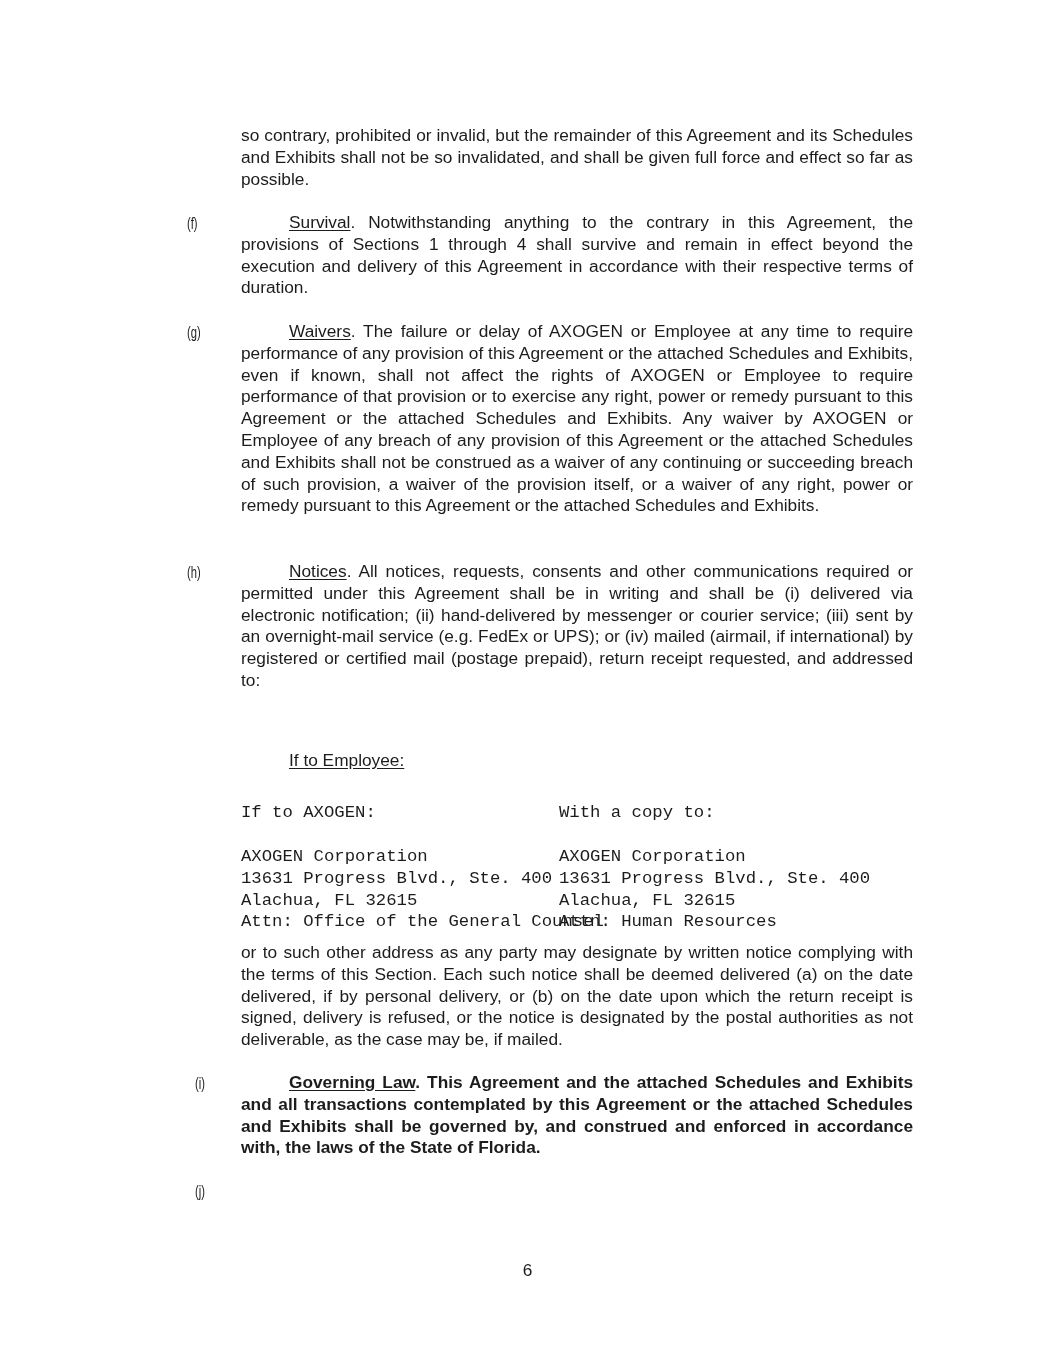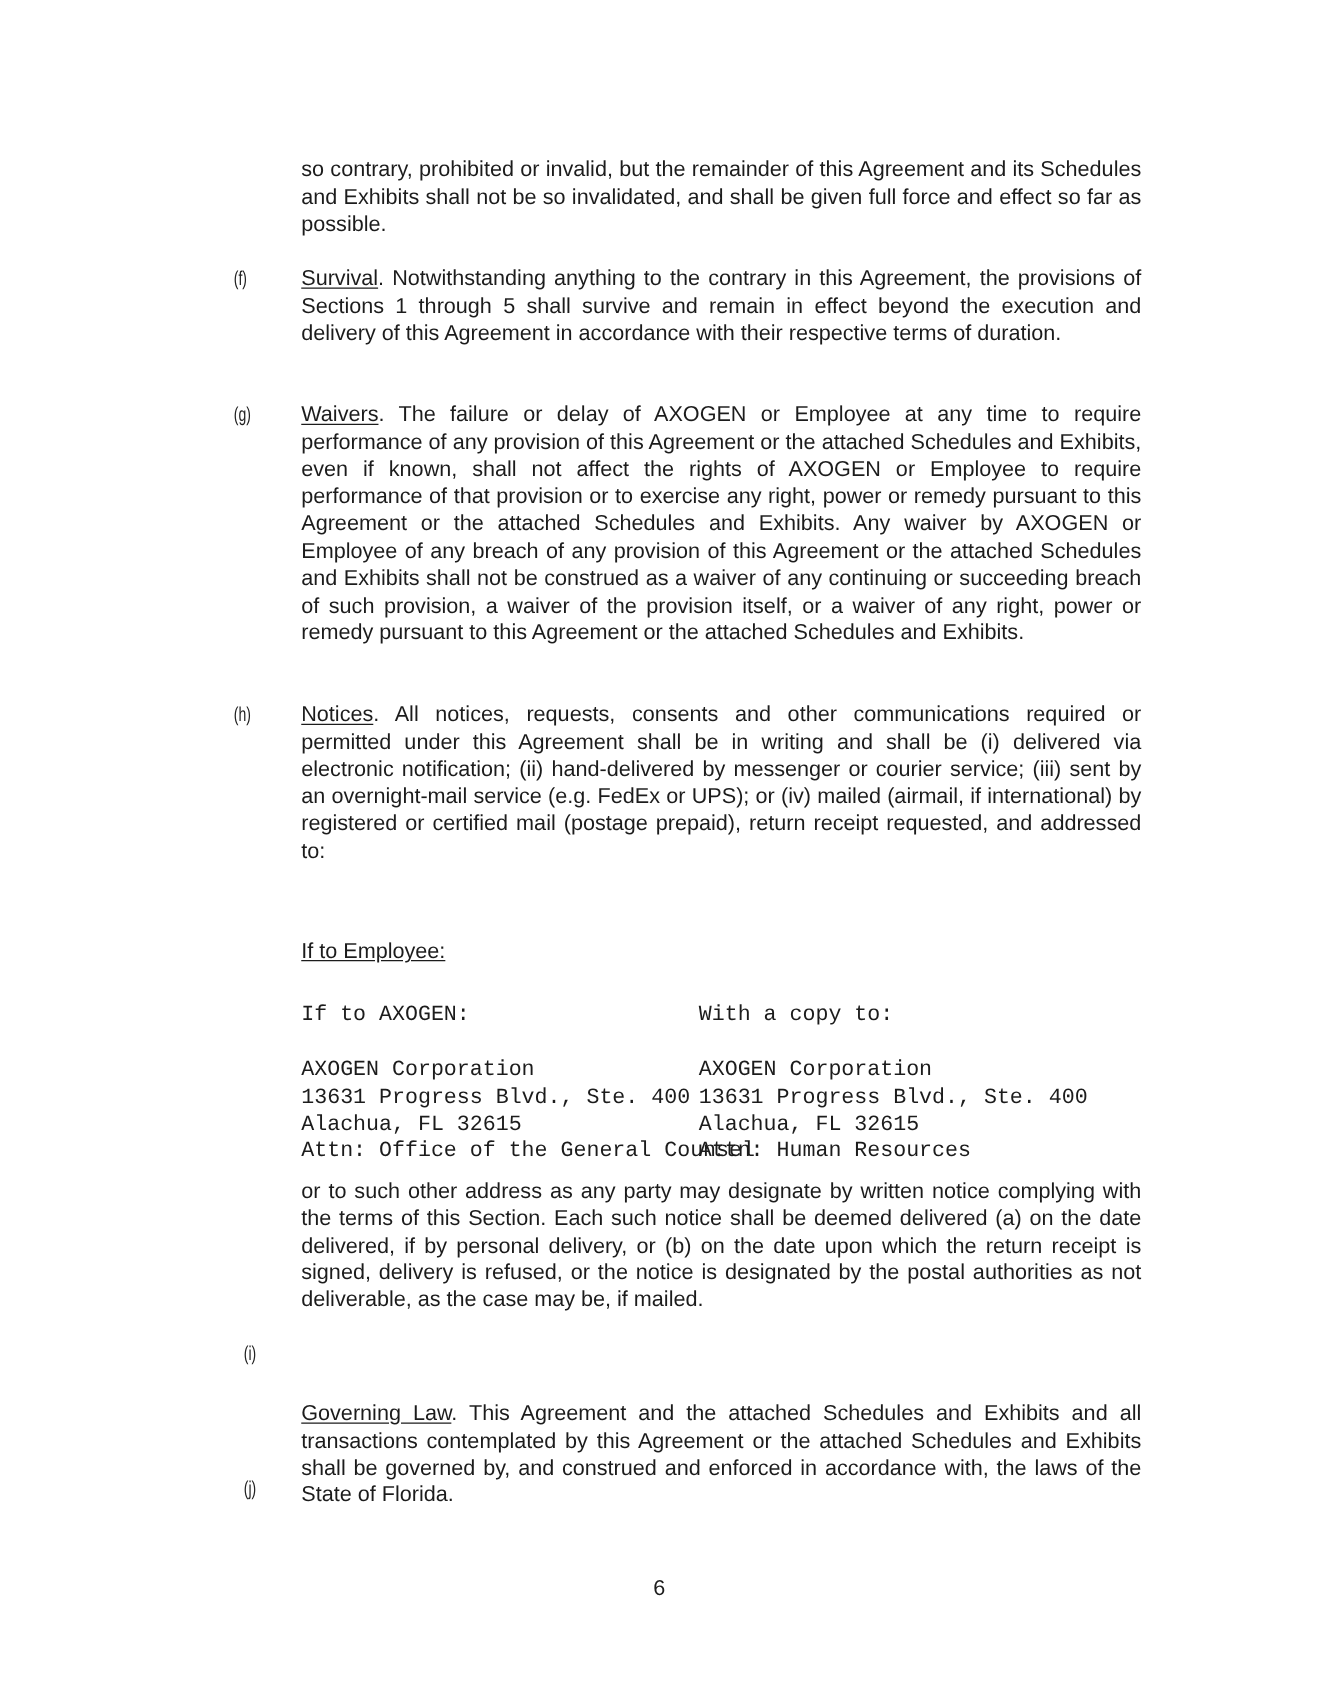--- a/index.html
+++ b/index.html
@@ -7,34 +7,34 @@
     .page {
       position: absolute; left: 0; top: 0; width: 1055px; height: 1074px;
       font-family: "Liberation Sans", sans-serif;
       font-size: 17.3px; line-height: 21.8px; color: #1c1c1c;
     }
     .block { position: absolute; left: 241px; width: 672px; text-align: justify; }
     .label {
       position: absolute; left: 187px; font-size: 16px;
       transform: scaleX(0.7); transform-origin: left top; color: #222;
     }
-    .u { text-decoration: underline; text-underline-offset: 2px; }
+    .u { text-decoration: underline; text-underline-offset: 2px; margin-left: 48px; }
     .col { position: absolute; white-space: nowrap; font-family: Liberation Mono, monospace; }
     .page-num { position: absolute; left: 0; width: 1055px; top: 1260px; text-align: center; }
     p { margin: 0; }
   </style>
 </head>
 <body>
 
 <div class="page">
 
   <p class="block" style="top:125px;">so contrary, prohibited or invalid, but the remainder of this Agreement and its Schedules and Exhibits shall not be so invalidated, and shall be given full force and effect so far as possible.</p>
 
   <span class="label" style="top:213px;">(f)</span>
-  <p class="block" style="top:212px;"><span class="u">Survival</span><span>. Notwithstanding anything to the contrary in this Agreement, the provisions of Sections 1 through 5 shall survive and remain in effect beyond the execution and delivery of this Agreement in accordance with their respective terms of duration.</span></p>
+  <p class="block" style="top:212px;"><span class="u">Survival</span><span>. Notwithstanding anything to the contrary in this Agreement, the provisions of Sections 1 through 4 shall survive and remain in effect beyond the execution and delivery of this Agreement in accordance with their respective terms of duration.</span></p>
 
   <span class="label" style="top:322px;">(g)</span>
   <p class="block" style="top:321px;"><span class="u">Waivers</span><span>. The failure or delay of AXOGEN or Employee at any time to require performance of any provision of this Agreement or the attached Schedules and Exhibits, even if known, shall not affect the rights of AXOGEN or Employee to require performance of that provision or to exercise any right, power or remedy pursuant to this Agreement or the attached Schedules and Exhibits. Any waiver by AXOGEN or Employee of any breach of any provision of this Agreement or the attached Schedules and Exhibits shall not be construed as a waiver of any continuing or succeeding breach of such provision, a waiver of the provision itself, or a waiver of any right, power or remedy pursuant to this Agreement or the attached Schedules and Exhibits.</span></p>
 
   <span class="label" style="top:562px;">(h)</span>
   <p class="block" style="top:561px;"><span class="u">Notices</span><span>. All notices, requests, consents and other communications required or permitted under this Agreement shall be in writing and shall be (i) delivered via electronic notification; (ii) hand-delivered by messenger or courier service; (iii) sent by an overnight-mail service (e.g. FedEx or UPS); or (iv) mailed (airmail, if international) by registered or certified mail (postage prepaid), return receipt requested, and addressed to:</span></p>
 
   <p class="block u" style="top:750px; width:auto;">If to Employee:</p>
 
   <span class="col" style="left:241px; top:802px;">If to AXOGEN:</span>
@@ -49,18 +49,18 @@
   <div class="col" style="left:559px; top:846px;">
     <div>AXOGEN Corporation</div>
     <div>13631 Progress Blvd., Ste. 400</div>
     <div>Alachua, FL 32615</div>
     <div>Attn: Human Resources</div>
   </div>
 
   <p class="block" style="top:942px;">or to such other address as any party may designate by written notice complying with the terms of this Section. Each such notice shall be deemed delivered (a) on the date delivered, if by personal delivery, or (b) on the date upon which the return receipt is signed, delivery is refused, or the notice is designated by the postal authorities as not deliverable, as the case may be, if mailed.</p>
 
   <span class="label" style="top:1073px; left:195px;">(i)</span>
-  <p class="block" style="top:1120px;"><span class="u">Governing Law</span><span>. This Agreement and the attached Schedules and Exhibits and all transactions contemplated by this Agreement or the attached Schedules and Exhibits shall be governed by, and construed and enforced in accordance with, the laws of the State of Florida.</span></p>
+  <p class="block" style="top:1072px;font-weight:bold;"><span class="u">Governing Law</span><span>. This Agreement and the attached Schedules and Exhibits and all transactions contemplated by this Agreement or the attached Schedules and Exhibits shall be governed by, and construed and enforced in accordance with, the laws of the State of Florida.</span></p>
 
   <span class="label" style="top:1181px; left:195px;">(j)</span>
 
   <div class="page-num">6</div>
 </div>
 
 </body></html>

